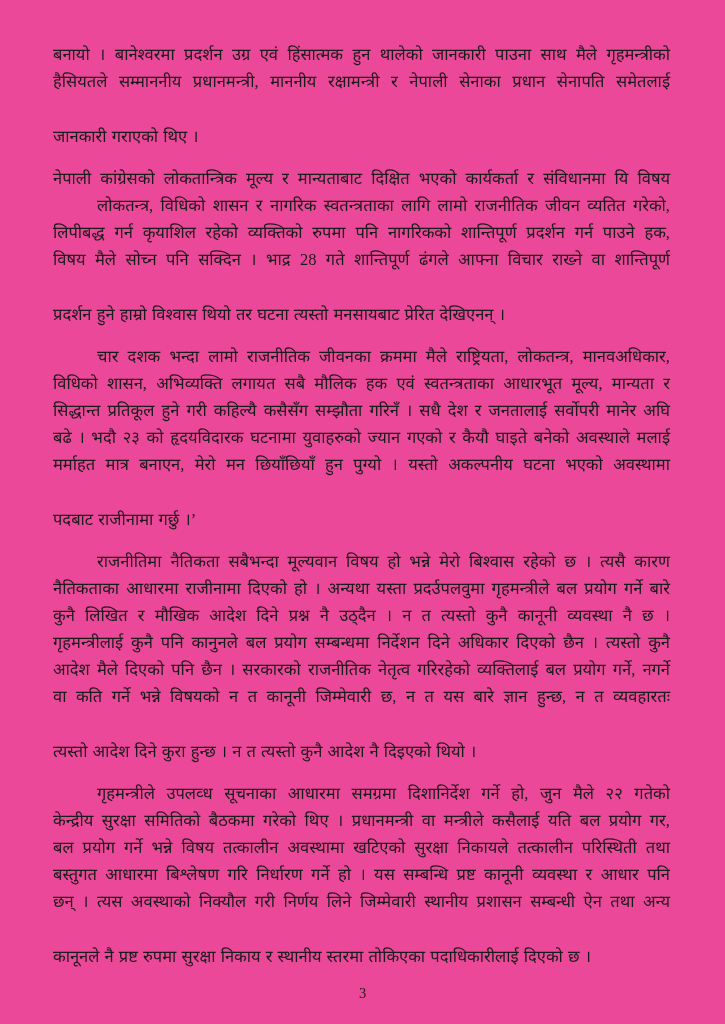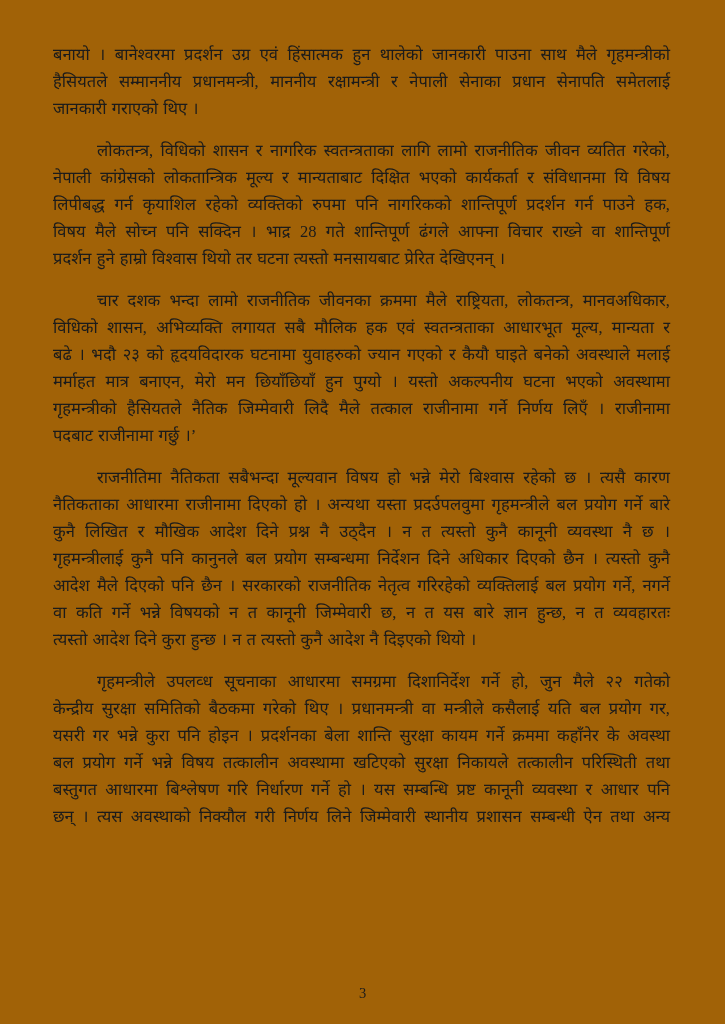--- a/index.html
+++ b/index.html
@@ -5,21 +5,21 @@
   html, body {
     margin: 0;
     padding: 0;
     background: #e8e8e8;
   }
   .page {
     position: relative;
     width: 725px;
     height: 1024px;
     margin: 0 auto;
-    background: #a16207;
+    background: #ec4899;
     color: #1b1b1b;
     font-family: "Liberation Serif", "DejaVu Serif", serif;
     overflow: hidden;
   }
   .content {
     position: absolute;
     top: 41px;
     left: 53px;
     right: 55px;
   }
@@ -34,20 +34,21 @@
     text-align-last: justify;
     word-spacing: 1px;
     white-space: normal;
   }
   .line.indent {
     text-indent: 44px;
   }
   .line.last {
     text-align: right;
     text-align-last: left;
+    margin-top: 28px;
   }
   .page-number {
     position: absolute;
     bottom: 22px;
     left: 0;
     right: 0;
     text-align: center;
     font-size: 14.5px;
     color: #1b1b1b;
   }
@@ -58,51 +59,51 @@
 <div class="page">
   <div class="content">
 
     <div class="para">
       <div class="line">बनायो । बानेश्वरमा प्रदर्शन उग्र एवं हिंसात्मक हुन थालेको जानकारी पाउना साथ मैले गृहमन्त्रीको</div>
       <div class="line">हैसियतले सम्माननीय प्रधानमन्त्री, माननीय रक्षामन्त्री र नेपाली सेनाका प्रधान सेनापति समेतलाई</div>
       <div class="line last">जानकारी गराएको थिए ।</div>
     </div>
 
     <div class="para">
+      <div class="line">नेपाली कांग्रेसको लोकतान्त्रिक मूल्य र मान्यताबाट दिक्षित भएको कार्यकर्ता  र संविधानमा यि विषय</div>
       <div class="line indent">लोकतन्त्र, विधिको शासन र नागरिक स्वतन्त्रताका लागि लामो राजनीतिक जीवन व्यतित गरेको,</div>
-      <div class="line">नेपाली कांग्रेसको लोकतान्त्रिक मूल्य र मान्यताबाट दिक्षित भएको कार्यकर्ता  र संविधानमा यि विषय</div>
       <div class="line">लिपीबद्ध गर्न कृयाशिल रहेको व्यक्तिको रुपमा पनि नागरिकको शान्तिपूर्ण प्रदर्शन गर्न पाउने हक,</div>
       <div class="line">विषय मैले सोच्न पनि सक्दिन । भाद्र 28 गते शान्तिपूर्ण ढंगले आफ्ना विचार राख्ने वा शान्तिपूर्ण</div>
       <div class="line last">प्रदर्शन हुने हाम्रो विश्वास थियो तर घटना त्यस्तो मनसायबाट प्रेरित देखिएनन् ।</div>
     </div>
 
     <div class="para">
       <div class="line indent">चार दशक भन्दा लामो राजनीतिक जीवनका क्रममा मैले राष्ट्रियता, लोकतन्त्र, मानवअधिकार,</div>
       <div class="line">विधिको शासन, अभिव्यक्ति लगायत सबै मौलिक हक एवं स्वतन्त्रताका आधारभूत मूल्य, मान्यता र</div>
+      <div class="line">सिद्धान्त प्रतिकूल हुने गरी कहिल्यै कसैसँग सम्झौता गरिनँ । सधै देश र जनतालाई सर्वोपरी मानेर अघि</div>
       <div class="line">बढे । भदौ २३ को हृदयविदारक घटनामा युवाहरुको ज्यान गएको र कैयौ घाइते बनेको अवस्थाले मलाई</div>
       <div class="line">मर्माहत मात्र बनाएन, मेरो मन छियाँछियाँ हुन पुग्यो । यस्तो अकल्पनीय घटना भएको अवस्थामा</div>
-      <div class="line">गृहमन्त्रीको हैसियतले नैतिक जिम्मेवारी लिदै मैले तत्काल राजीनामा गर्ने निर्णय लिएँ । राजीनामा</div>
       <div class="line last">पदबाट राजीनामा गर्छु ।’</div>
     </div>
 
     <div class="para">
       <div class="line indent">राजनीतिमा नैतिकता सबैभन्दा मूल्यवान विषय हो भन्ने मेरो बिश्वास रहेको छ । त्यसै कारण</div>
       <div class="line">नैतिकताका आधारमा राजीनामा दिएको हो । अन्यथा यस्ता प्रदर्उपलवुमा गृहमन्त्रीले बल प्रयोग गर्ने बारे</div>
       <div class="line">कुनै लिखित र मौखिक आदेश दिने प्रश्न नै उठ्दैन । न त त्यस्तो कुनै कानूनी व्यवस्था नै छ ।</div>
       <div class="line">गृहमन्त्रीलाई कुनै पनि कानुनले बल प्रयोग सम्बन्धमा निर्देशन दिने अधिकार दिएको छैन । त्यस्तो कुनै</div>
       <div class="line">आदेश मैले दिएको पनि छैन । सरकारको राजनीतिक नेतृत्व गरिरहेको व्यक्तिलाई बल प्रयोग गर्ने, नगर्ने</div>
       <div class="line">वा कति गर्ने भन्ने विषयको न त कानूनी जिम्मेवारी छ, न त  यस बारे ज्ञान हुन्छ, न त  व्यवहारतः</div>
       <div class="line last">त्यस्तो आदेश दिने कुरा हुन्छ । न त त्यस्तो कुनै आदेश नै दिइएको थियो ।</div>
     </div>
 
     <div class="para">
       <div class="line indent">गृहमन्त्रीले उपलव्ध सूचनाका आधारमा समग्रमा दिशानिर्देश गर्ने हो, जुन मैले २२ गतेको</div>
       <div class="line">केन्द्रीय सुरक्षा समितिको बैठकमा गरेको थिए । प्रधानमन्त्री वा मन्त्रीले कसैलाई यति बल प्रयोग गर,</div>
-      <div class="line">यसरी गर भन्ने कुरा पनि होइन । प्रदर्शनका बेला शान्ति सुरक्षा कायम गर्ने क्रममा कहाँनेर के  अवस्था</div>
       <div class="line">बल प्रयोग गर्ने भन्ने विषय तत्कालीन अवस्थामा खटिएको सुरक्षा निकायले तत्कालीन परिस्थिती तथा</div>
       <div class="line">बस्तुगत आधारमा बिश्लेषण गरि निर्धारण गर्ने हो । यस सम्बन्धि प्रष्ट कानूनी व्यवस्था र आधार पनि</div>
       <div class="line">छन् । त्यस अवस्थाको निक्यौल गरी निर्णय लिने जिम्मेवारी स्थानीय प्रशासन सम्बन्धी ऐन तथा अन्य</div>
+      <div class="line last">कानूनले नै प्रष्ट रुपमा सुरक्षा निकाय र स्थानीय स्तरमा तोकिएका पदाधिकारीलाई दिएको छ ।</div>
     </div>
 
   </div>
 
   <div class="page-number">3</div>
 </div>
 
 </body></html>

